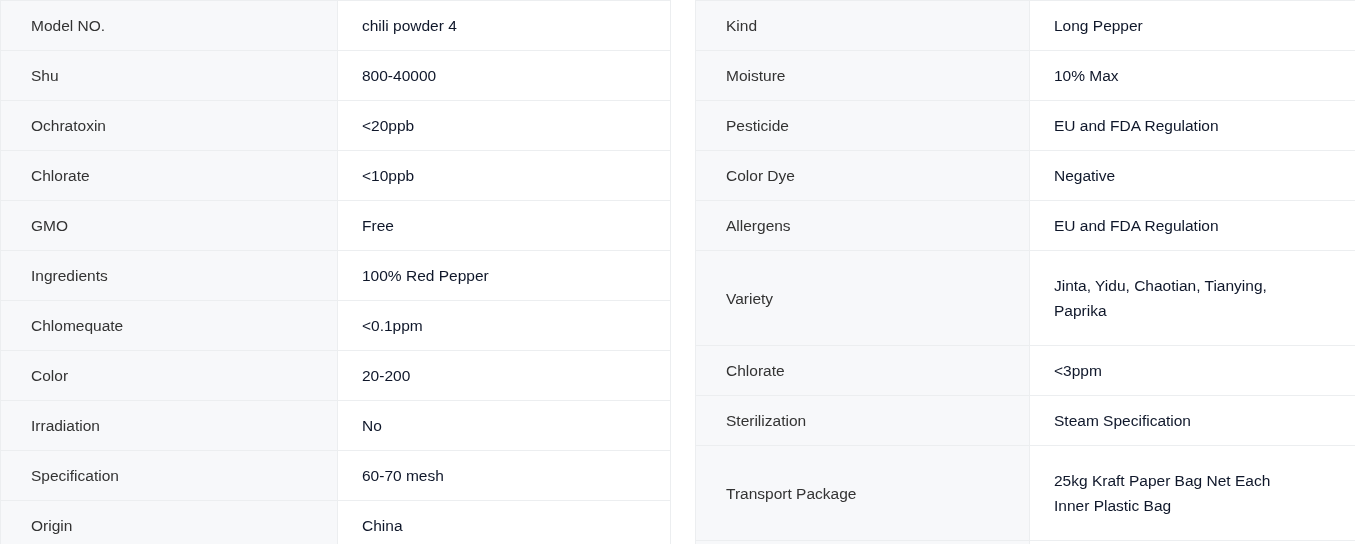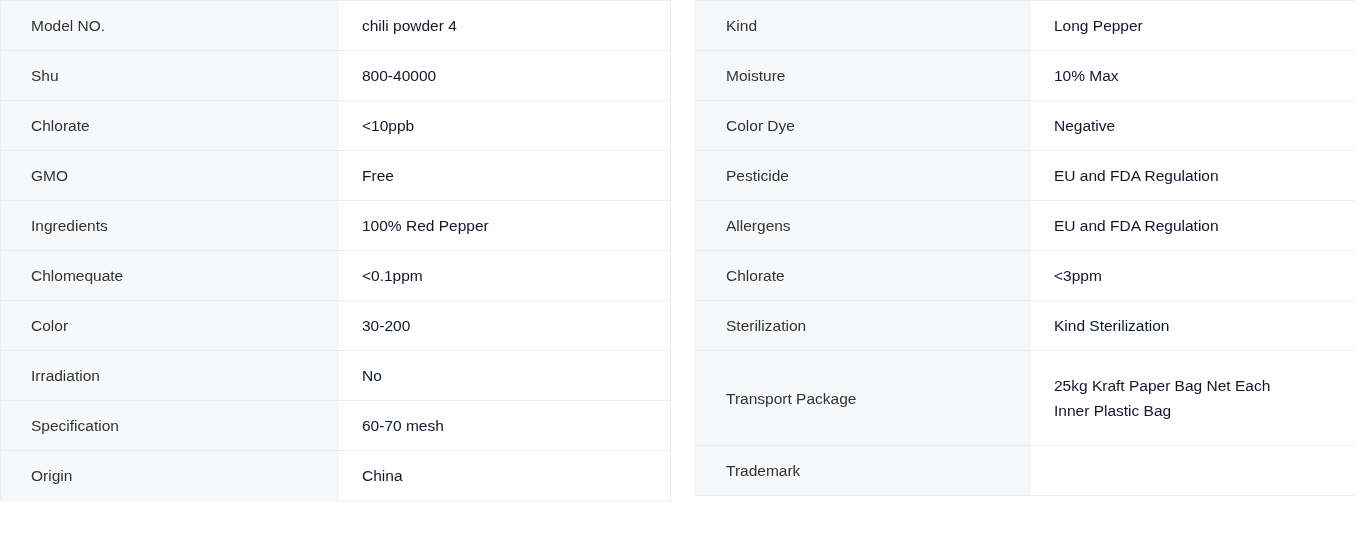--- a/index.html
+++ b/index.html
@@ -82,20 +82,26 @@
             <span class="val">chili powder 4</span>
           </td>
         </tr>
         <tr>
           <td class="k">Shu</td>
           <td class="v">
             <span class="val">800-40000</span>
           </td>
         </tr>
         <tr>
+          <td class="k">Ochratoxin</td>
+          <td class="v">
+            <span class="val">&lt;20ppb</span>
+          </td>
+        </tr>
+        <tr>
           <td class="k">Chlorate</td>
           <td class="v">
             <span class="val">&lt;10ppb</span>
           </td>
         </tr>
         <tr>
           <td class="k">GMO</td>
           <td class="v">
             <span class="val">Free</span>
           </td>
@@ -108,21 +114,21 @@
         </tr>
         <tr>
           <td class="k">Chlomequate</td>
           <td class="v">
             <span class="val">&lt;0.1ppm</span>
           </td>
         </tr>
         <tr>
           <td class="k">Color</td>
           <td class="v">
-            <span class="val">30-200</span>
+            <span class="val">20-200</span>
           </td>
         </tr>
         <tr>
           <td class="k">Irradiation</td>
           <td class="v">
             <span class="val">No</span>
           </td>
         </tr>
         <tr>
           <td class="k">Specification</td>
@@ -147,47 +153,54 @@
             <span class="val">Long Pepper</span>
           </td>
         </tr>
         <tr>
           <td class="k">Moisture</td>
           <td class="v">
             <span class="val">10% Max</span>
           </td>
         </tr>
         <tr>
+          <td class="k">Pesticide</td>
+          <td class="v">
+            <span class="val">EU and FDA Regulation</span>
+          </td>
+        </tr>
+        <tr>
           <td class="k">Color Dye</td>
           <td class="v">
             <span class="val">Negative</span>
           </td>
         </tr>
         <tr>
-          <td class="k">Pesticide</td>
+          <td class="k">Allergens</td>
           <td class="v">
             <span class="val">EU and FDA Regulation</span>
           </td>
         </tr>
-        <tr>
-          <td class="k">Allergens</td>
-          <td class="v">
-            <span class="val">EU and FDA Regulation</span>
+        <tr class="tall">
+          <td class="k">Variety</td>
+          <td class="v">
+            <span class="val">Jinta, Yidu, Chaotian, Tianying,
+Paprika</span>
           </td>
         </tr>
         <tr>
           <td class="k">Chlorate</td>
           <td class="v">
             <span class="val">&lt;3ppm</span>
           </td>
         </tr>
         <tr>
           <td class="k">Sterilization</td>
           <td class="v">
-            <span class="val">Kind Sterilization</span>
+            <span class="val">Steam Specification</span>
           </td>
         </tr>
         <tr class="tall">
           <td class="k">Transport Package</td>
           <td class="v">
             <span class="val">25kg Kraft Paper Bag Net Each
 Inner Plastic Bag</span>
           </td>
         </tr>
         <tr>

